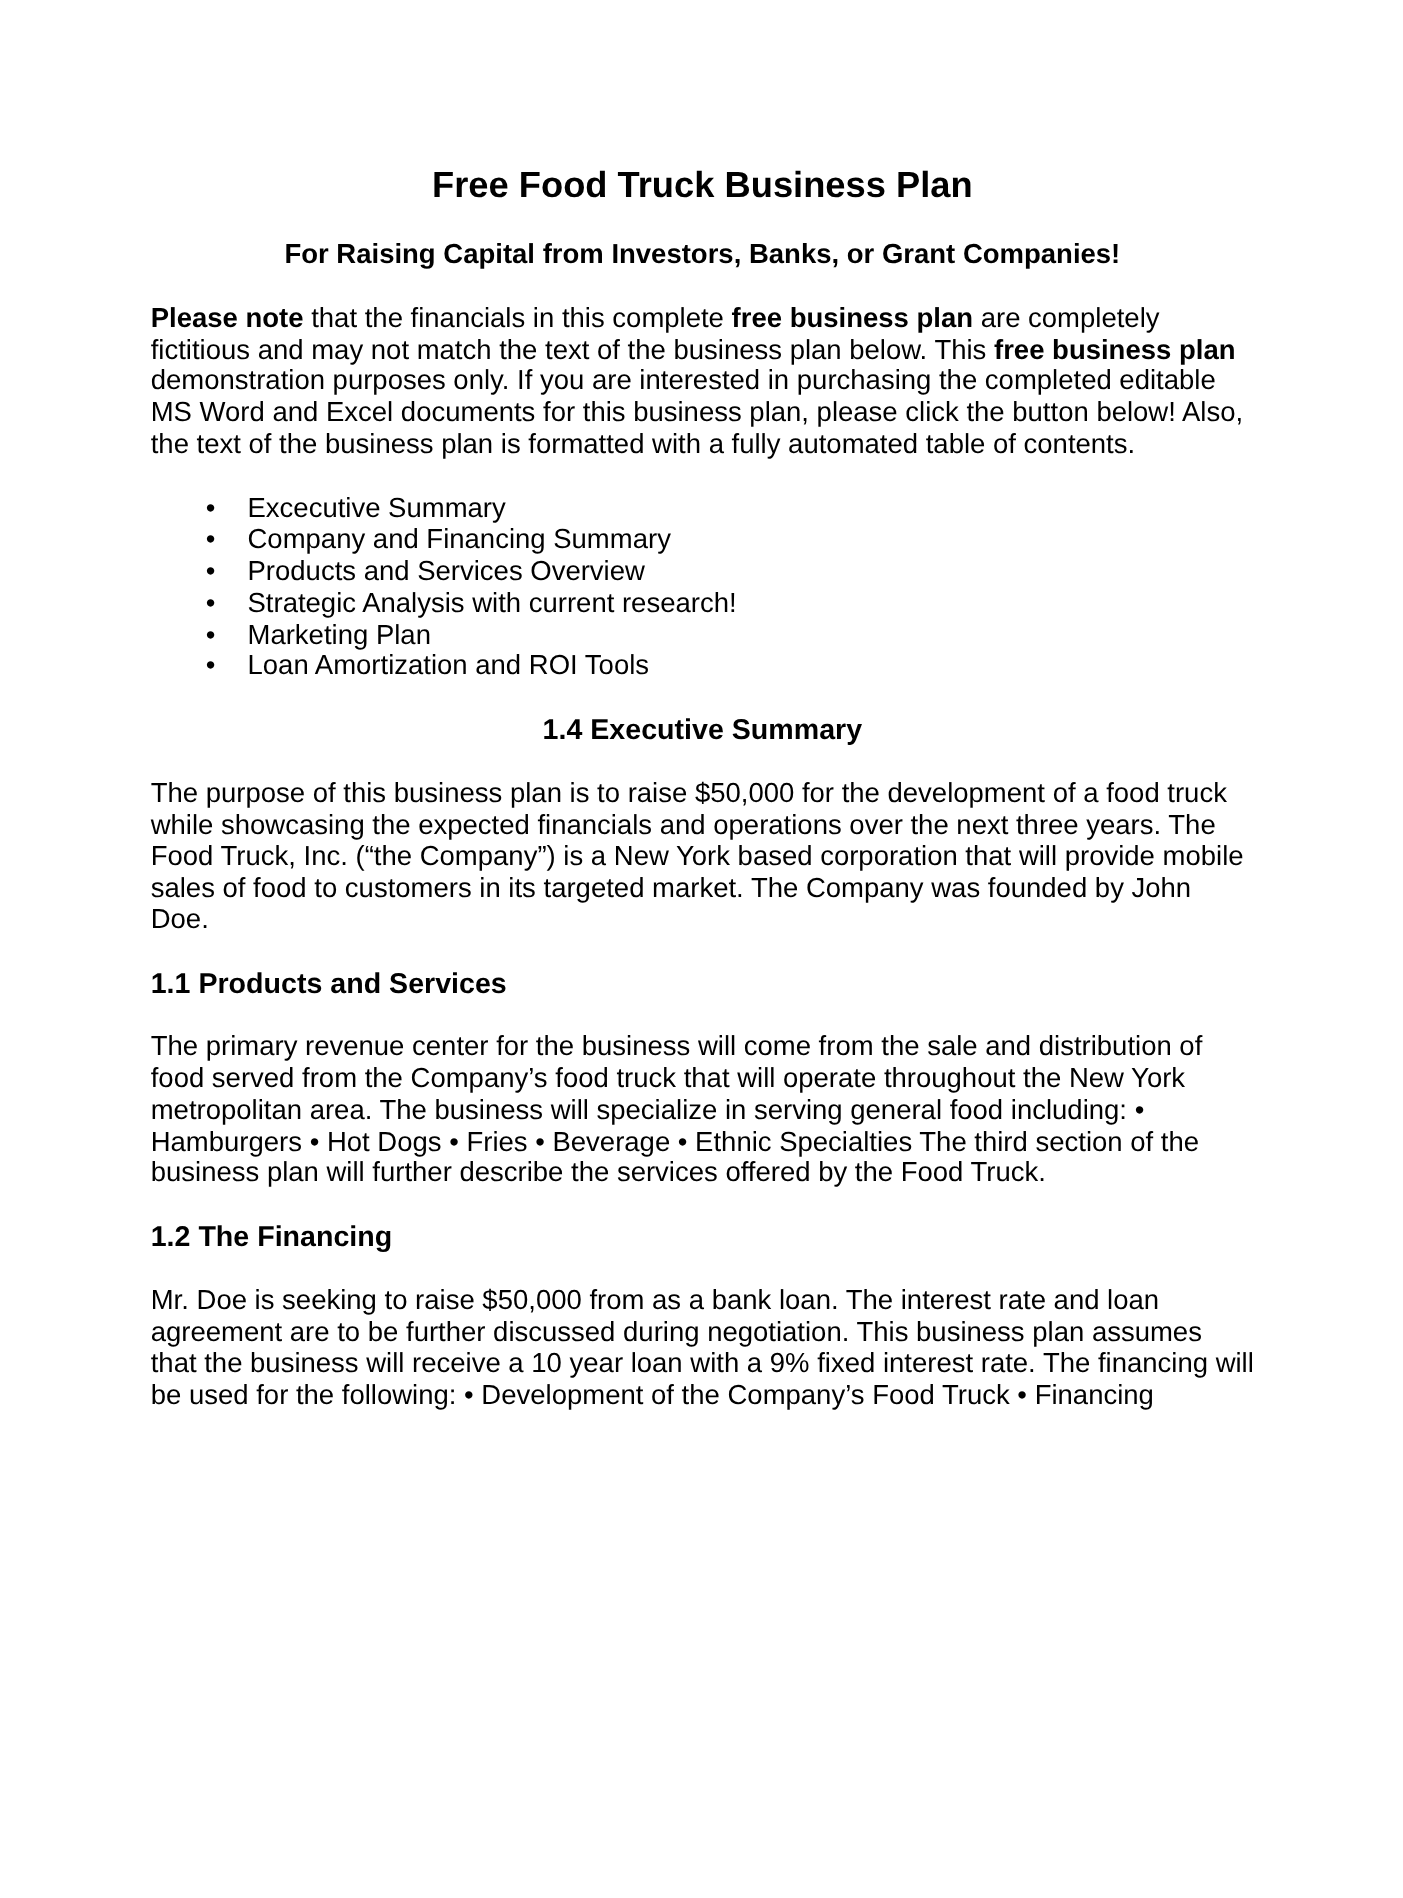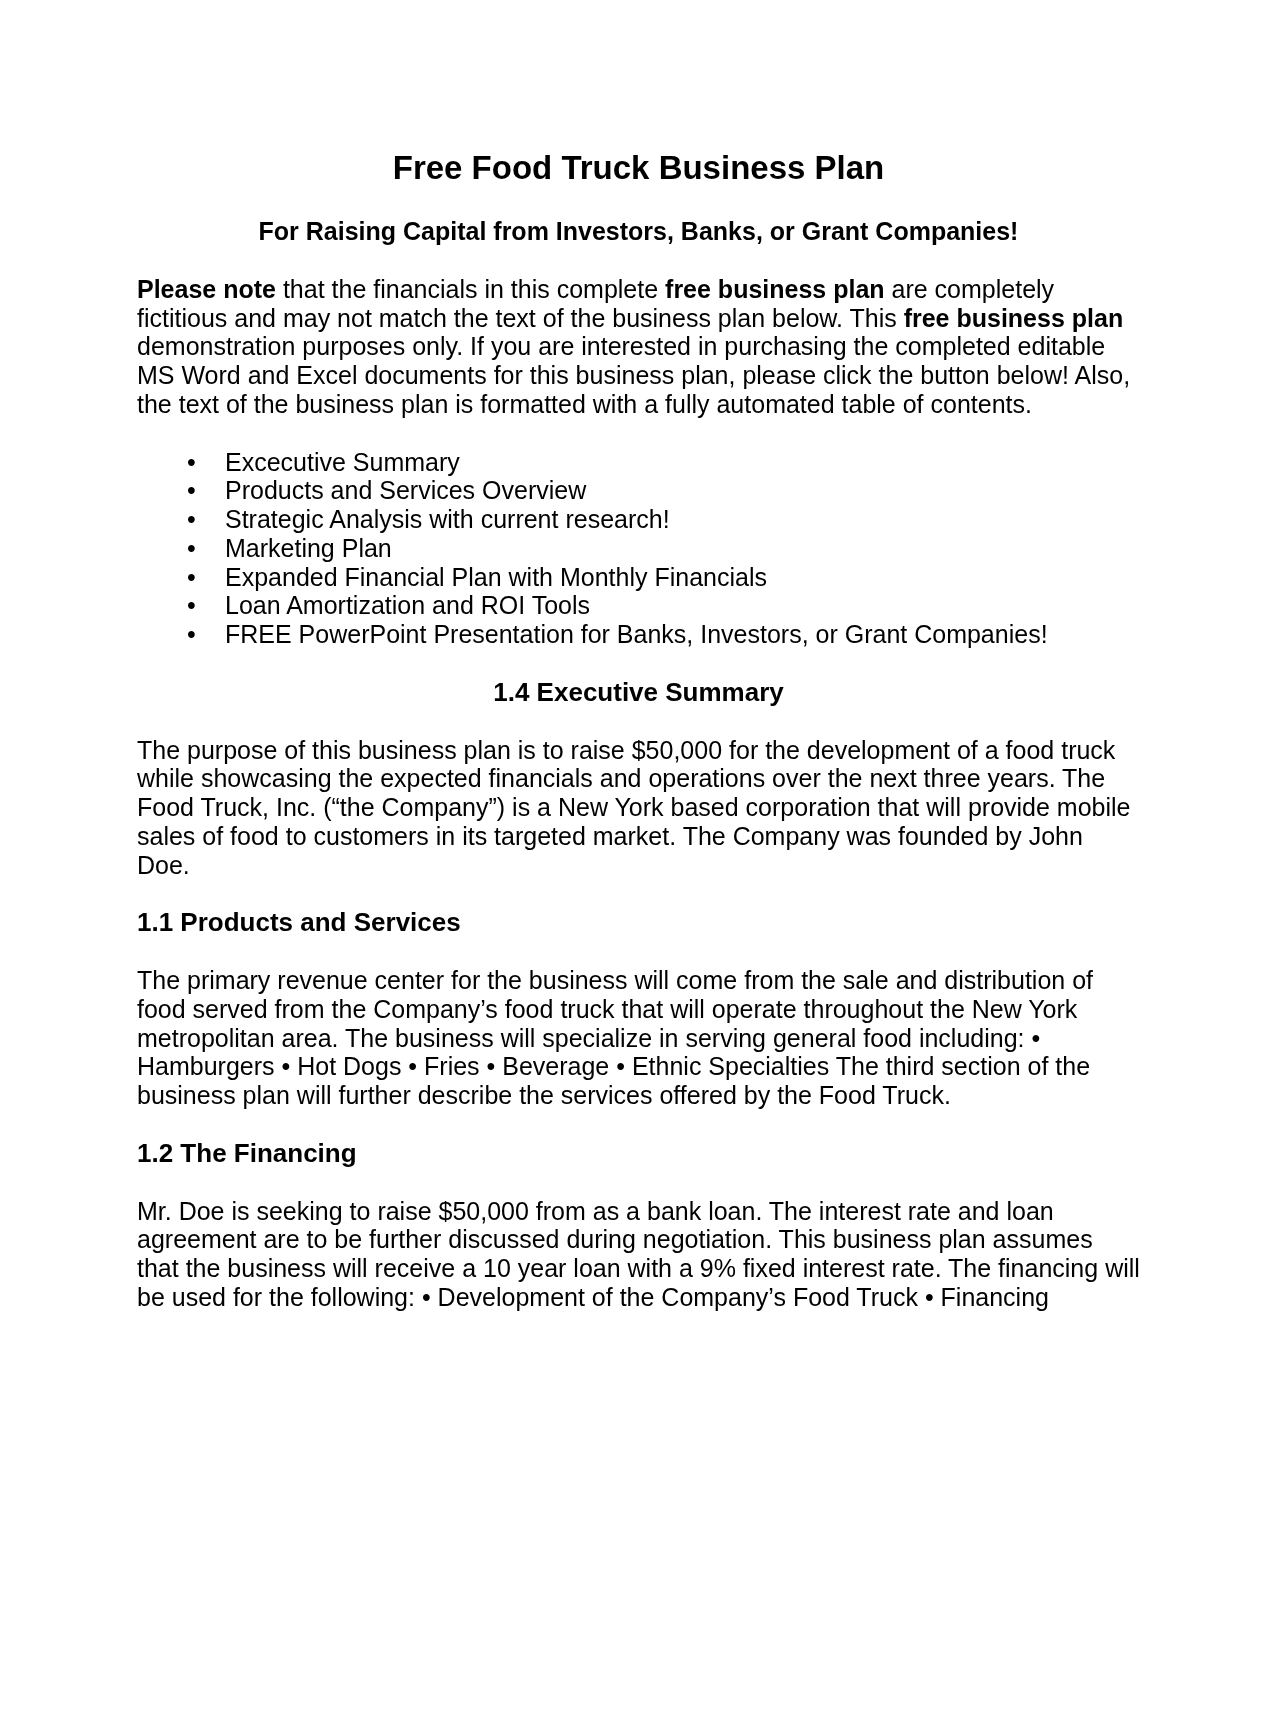--- a/index.html
+++ b/index.html
@@ -73,26 +73,25 @@
 
   <h1 class="doc-title">Free Food Truck Business Plan</h1>
 
   <div class="doc-subtitle">For Raising Capital from Investors, Banks, or Grant Companies!</div>
 
   <p class="para"><strong>Please note</strong><span> that the financials in this complete </span><strong>free business plan</strong><span> are completely fictitious and may not match the text of the business plan below. This </span><strong>free business plan</strong><span> demonstration purposes only. If you are interested in purchasing the completed editable MS Word and Excel documents for this business plan, please click the button below! Also, the text of the business plan is formatted with a fully automated table of contents.</span></p>
 
 
   <ul class="features">
     <li>Excecutive Summary</li>
+    <li>Company and Financing Summary</li>
     <li>Products and Services Overview</li>
     <li>Strategic Analysis with current research!</li>
     <li>Marketing Plan</li>
-    <li>Expanded Financial Plan with Monthly Financials</li>
     <li>Loan Amortization and ROI Tools</li>
-    <li>FREE PowerPoint Presentation for Banks, Investors, or Grant Companies!</li>
   </ul>
 
   <h2 class="section-heading centered">1.4 Executive Summary</h2>
   <p class="para">The purpose of this business plan is to raise $50,000 for the development of a food truck while showcasing the expected financials and operations over the next three years. The Food Truck, Inc. (“the Company”) is a New York based corporation that will provide mobile sales of food to customers in its targeted market. The Company was founded by John Doe.</p>
 
   <h3 class="section-heading">1.1 Products and Services</h3>
   <p class="para">The primary revenue center for the business will come from the sale and distribution of food served from the Company’s food truck that will operate throughout the New York metropolitan area. The business will specialize in serving general food including: • Hamburgers • Hot Dogs • Fries • Beverage • Ethnic Specialties The third section of the business plan will further describe the services offered by the Food Truck.</p>
 
   <h3 class="section-heading">1.2 The Financing</h3>
   <p class="para">Mr. Doe is seeking to raise $50,000 from as a bank loan. The interest rate and loan agreement are to be further discussed during negotiation. This business plan assumes that the business will receive a 10 year loan with a 9% fixed interest rate. The financing will be used for the following: • Development of the Company’s Food Truck • Financing</p>

